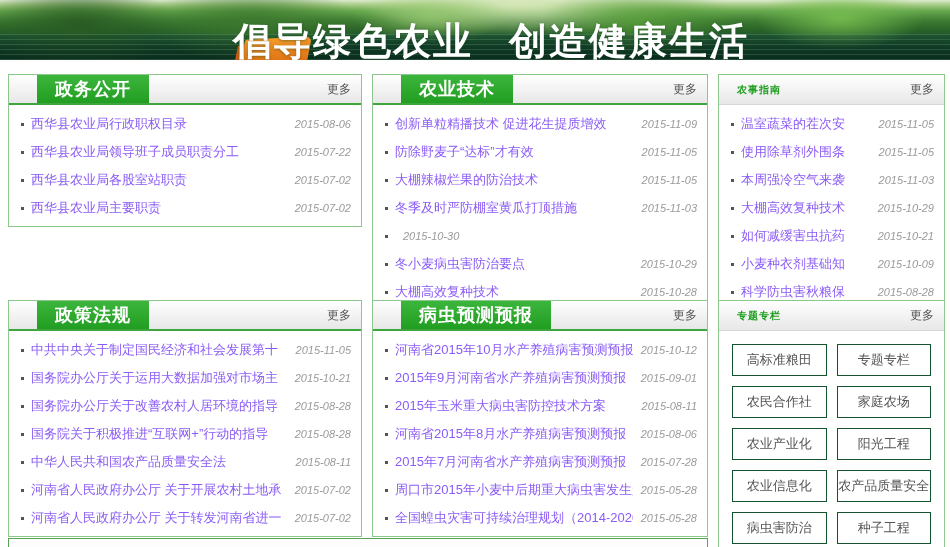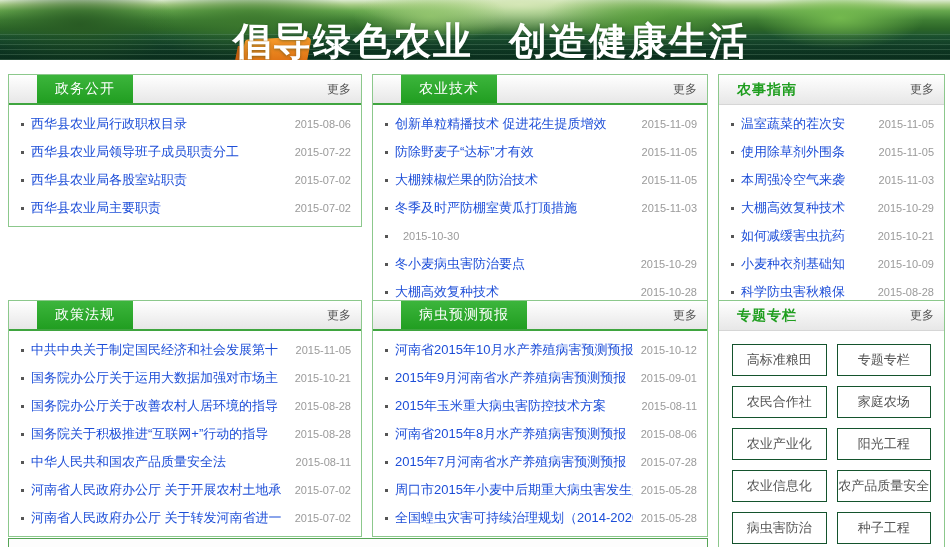--- a/index.html
+++ b/index.html
@@ -48,40 +48,40 @@
   }
   .box { border:1px solid #8cc88c; background:#fff; width:100%; }
 
   .box-header {
     height:30px; background:linear-gradient(180deg,#ffffff,#e7e7e7);
     border-bottom:2px solid #3fa53f; display:flex; align-items:stretch; position:relative;
   }
   .box-header .tab {
     margin-left:28px; padding:0 18px; display:flex; align-items:center;
     background:linear-gradient(180deg,#3cb53c,#219e21);
-    color:#fff; font-size:14px; font-weight:normal; letter-spacing:1px; cursor:pointer;
+    color:#fff; font-size:18px; font-weight:bold; letter-spacing:1px; cursor:pointer;
   }
   .box-header.plain { border-bottom:1px solid #d6d6d6; }
   .box-header.plain .title {
     margin-left:18px; display:flex; align-items:center;
-    color:#1f9e1f; font-size:14px; font-weight:bold; letter-spacing:1px;
+    color:#1f9e1f; font-size:10px; font-weight:bold; letter-spacing:1px;
   }
   .more {
     position:absolute; right:10px; top:0; bottom:0; display:flex; align-items:center;
     font-size:12px; color:#555; cursor:pointer; text-decoration:none;
   }
 
   ul.news { list-style:none; padding:5px 10px 4px 8px; }
   ul.news li { display:flex; align-items:center; height:28px; overflow:hidden; }
   .bullet { width:3px; height:3px; background:#555; margin:0 7px 0 4px; flex:none; }
   .news a {
-    flex:1; font-size:13px; color:#1d4ed8; text-decoration:none; cursor:pointer;
+    flex:1; font-size:13px; color:#8b5cf6; text-decoration:none; cursor:pointer;
     white-space:nowrap; overflow:hidden;
   }
-  .news .date { font-size:11px; color:#9a9a9a; margin-left:8px; flex:none; }
+  .news .date { font-size:11px; color:#9a9a9a; margin-left:8px; flex:none;font-style:italic; }
 
   
   .topics {
     display:grid; grid-template-columns:1fr 1fr; gap:10px; padding:13px 13px;
   }
   .topic-btn {
     height:32px; border:1px solid #14532d; background:#fff; cursor:pointer;
     display:flex; align-items:center; justify-content:center;
     font-size:13px; color:#555; white-space:nowrap;
   }

